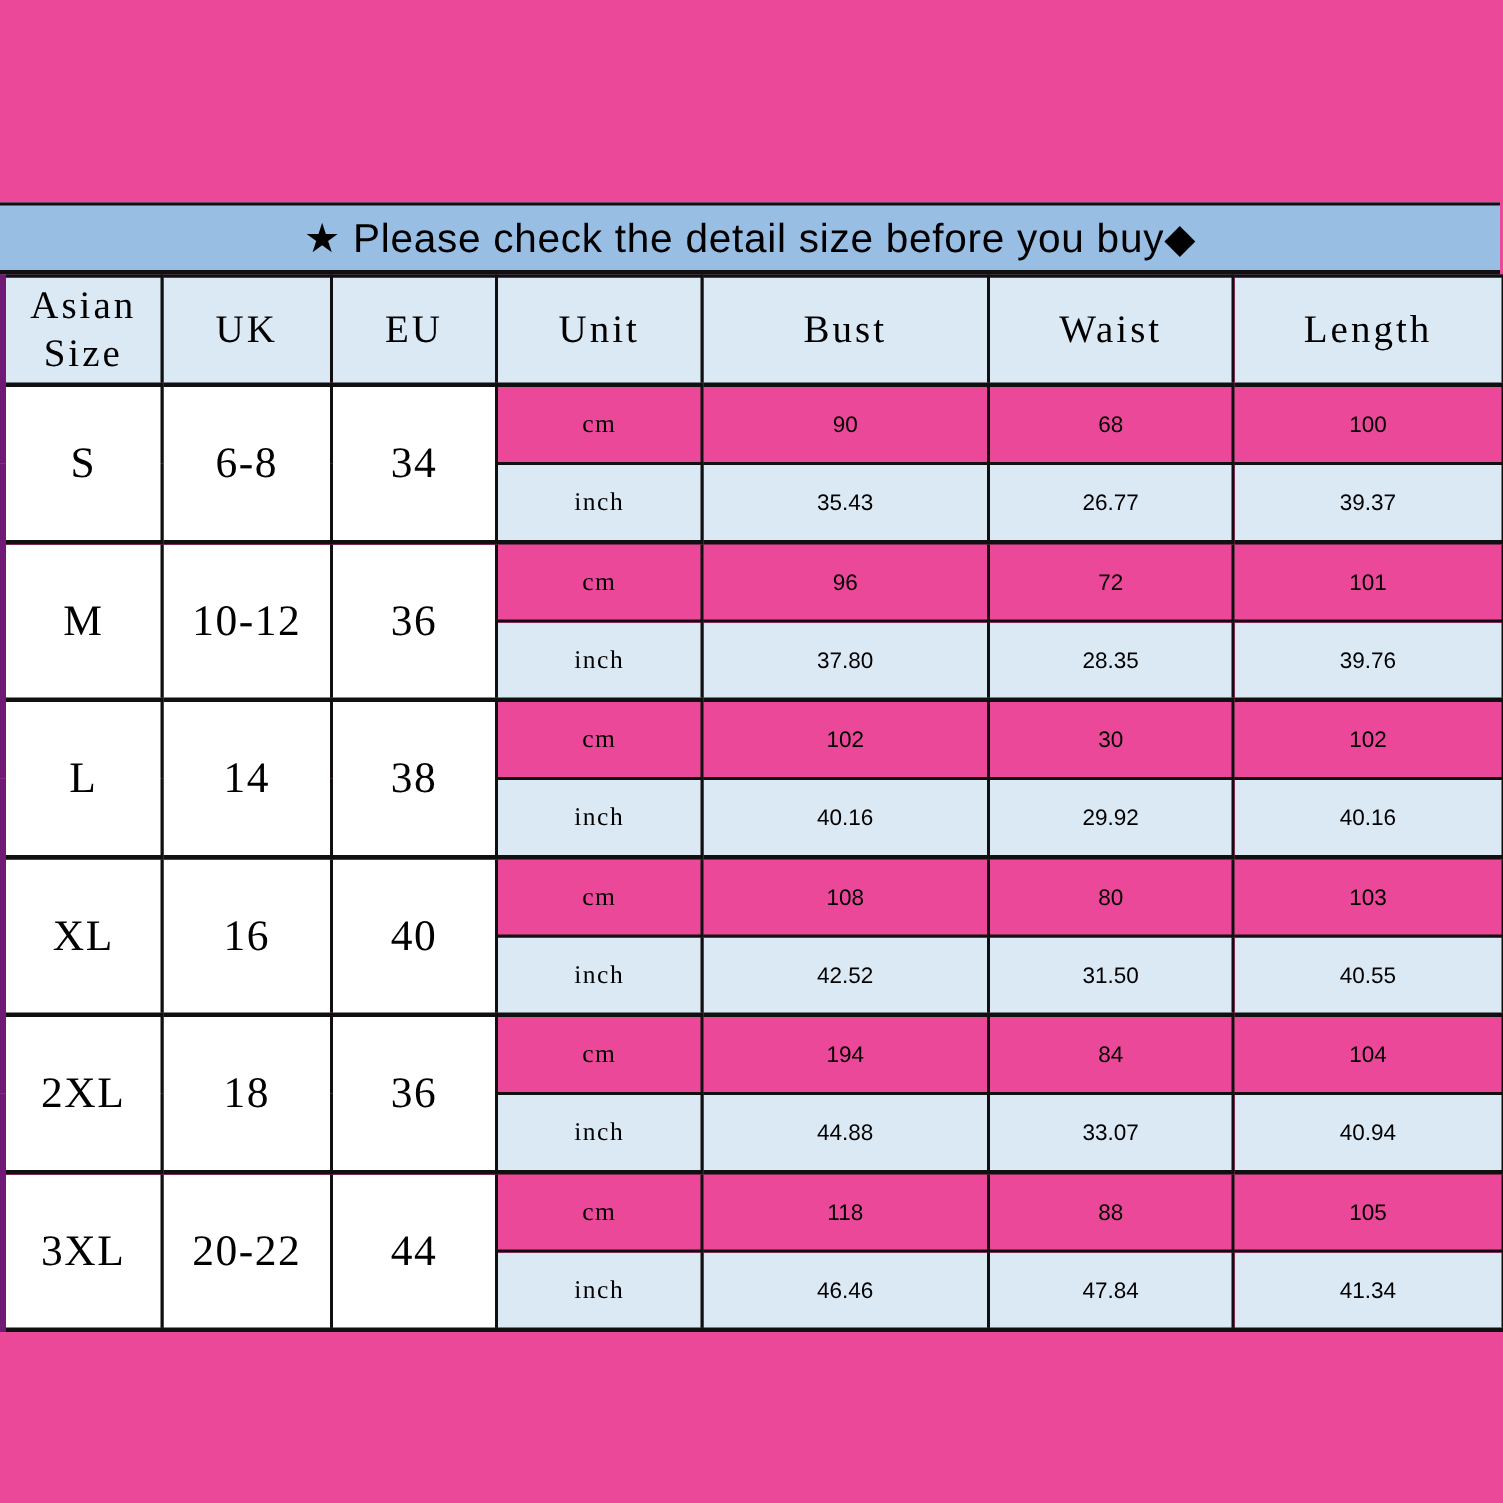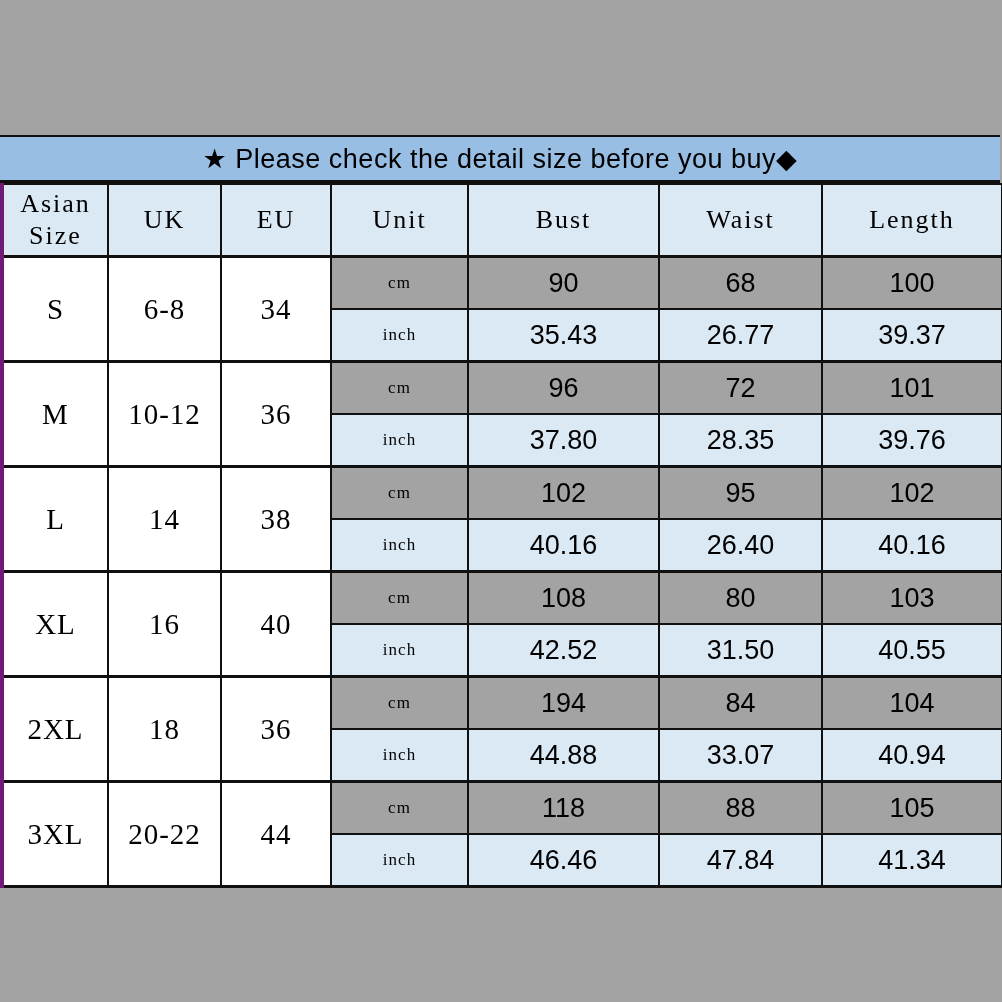--- a/index.html
+++ b/index.html
@@ -4,21 +4,21 @@
 <style>
   html, body {
     margin: 0;
     padding: 0;
     background: #ffffff;
   }
   .page {
     position: relative;
     width: 1002px;
     height: 1002px;
-    background: #a3a3a3;
+    background: #ec4899;
     overflow: hidden;
     font-family: "Liberation Serif", serif;
     color: #000000;
   }
   .size-chart {
     position: absolute;
     top: 135px;
     left: 0;
     width: 1000px;
   }
@@ -66,21 +66,21 @@
     font-size: 29px;
     letter-spacing: 1px;
     background: #ffffff;
   }
   td.unit-cell {
     font-size: 17px;
     letter-spacing: 1px;
   }
   td.num-cell {
     font-family: "Liberation Sans", sans-serif;
-    font-size: 27px;
+    font-size: 15px;
     letter-spacing: 0;
   }
   tr.inch-row td.unit-cell,
   tr.inch-row td.num-cell {
     background: #DBE9F5;
   }
   tr.group-start td { border-top: 3px solid #101010; }
 </style>
 </head>
 <body>
@@ -145,27 +145,27 @@
         <td class="num-cell">28.35</td>
         <td class="num-cell">39.76</td>
       </tr>
 
       <tr class="data-row cm-row group-start">
         <td class="merge-cell" rowspan="2">L</td>
         <td class="merge-cell" rowspan="2">14</td>
         <td class="merge-cell" rowspan="2">38</td>
         <td class="unit-cell">cm</td>
         <td class="num-cell">102</td>
-        <td class="num-cell">95</td>
+        <td class="num-cell">30</td>
         <td class="num-cell">102</td>
       </tr>
       <tr class="data-row inch-row">
         <td class="unit-cell">inch</td>
         <td class="num-cell">40.16</td>
-        <td class="num-cell">26.40</td>
+        <td class="num-cell">29.92</td>
         <td class="num-cell">40.16</td>
       </tr>
 
       <tr class="data-row cm-row group-start">
         <td class="merge-cell" rowspan="2">XL</td>
         <td class="merge-cell" rowspan="2">16</td>
         <td class="merge-cell" rowspan="2">40</td>
         <td class="unit-cell">cm</td>
         <td class="num-cell">108</td>
         <td class="num-cell">80</td>

